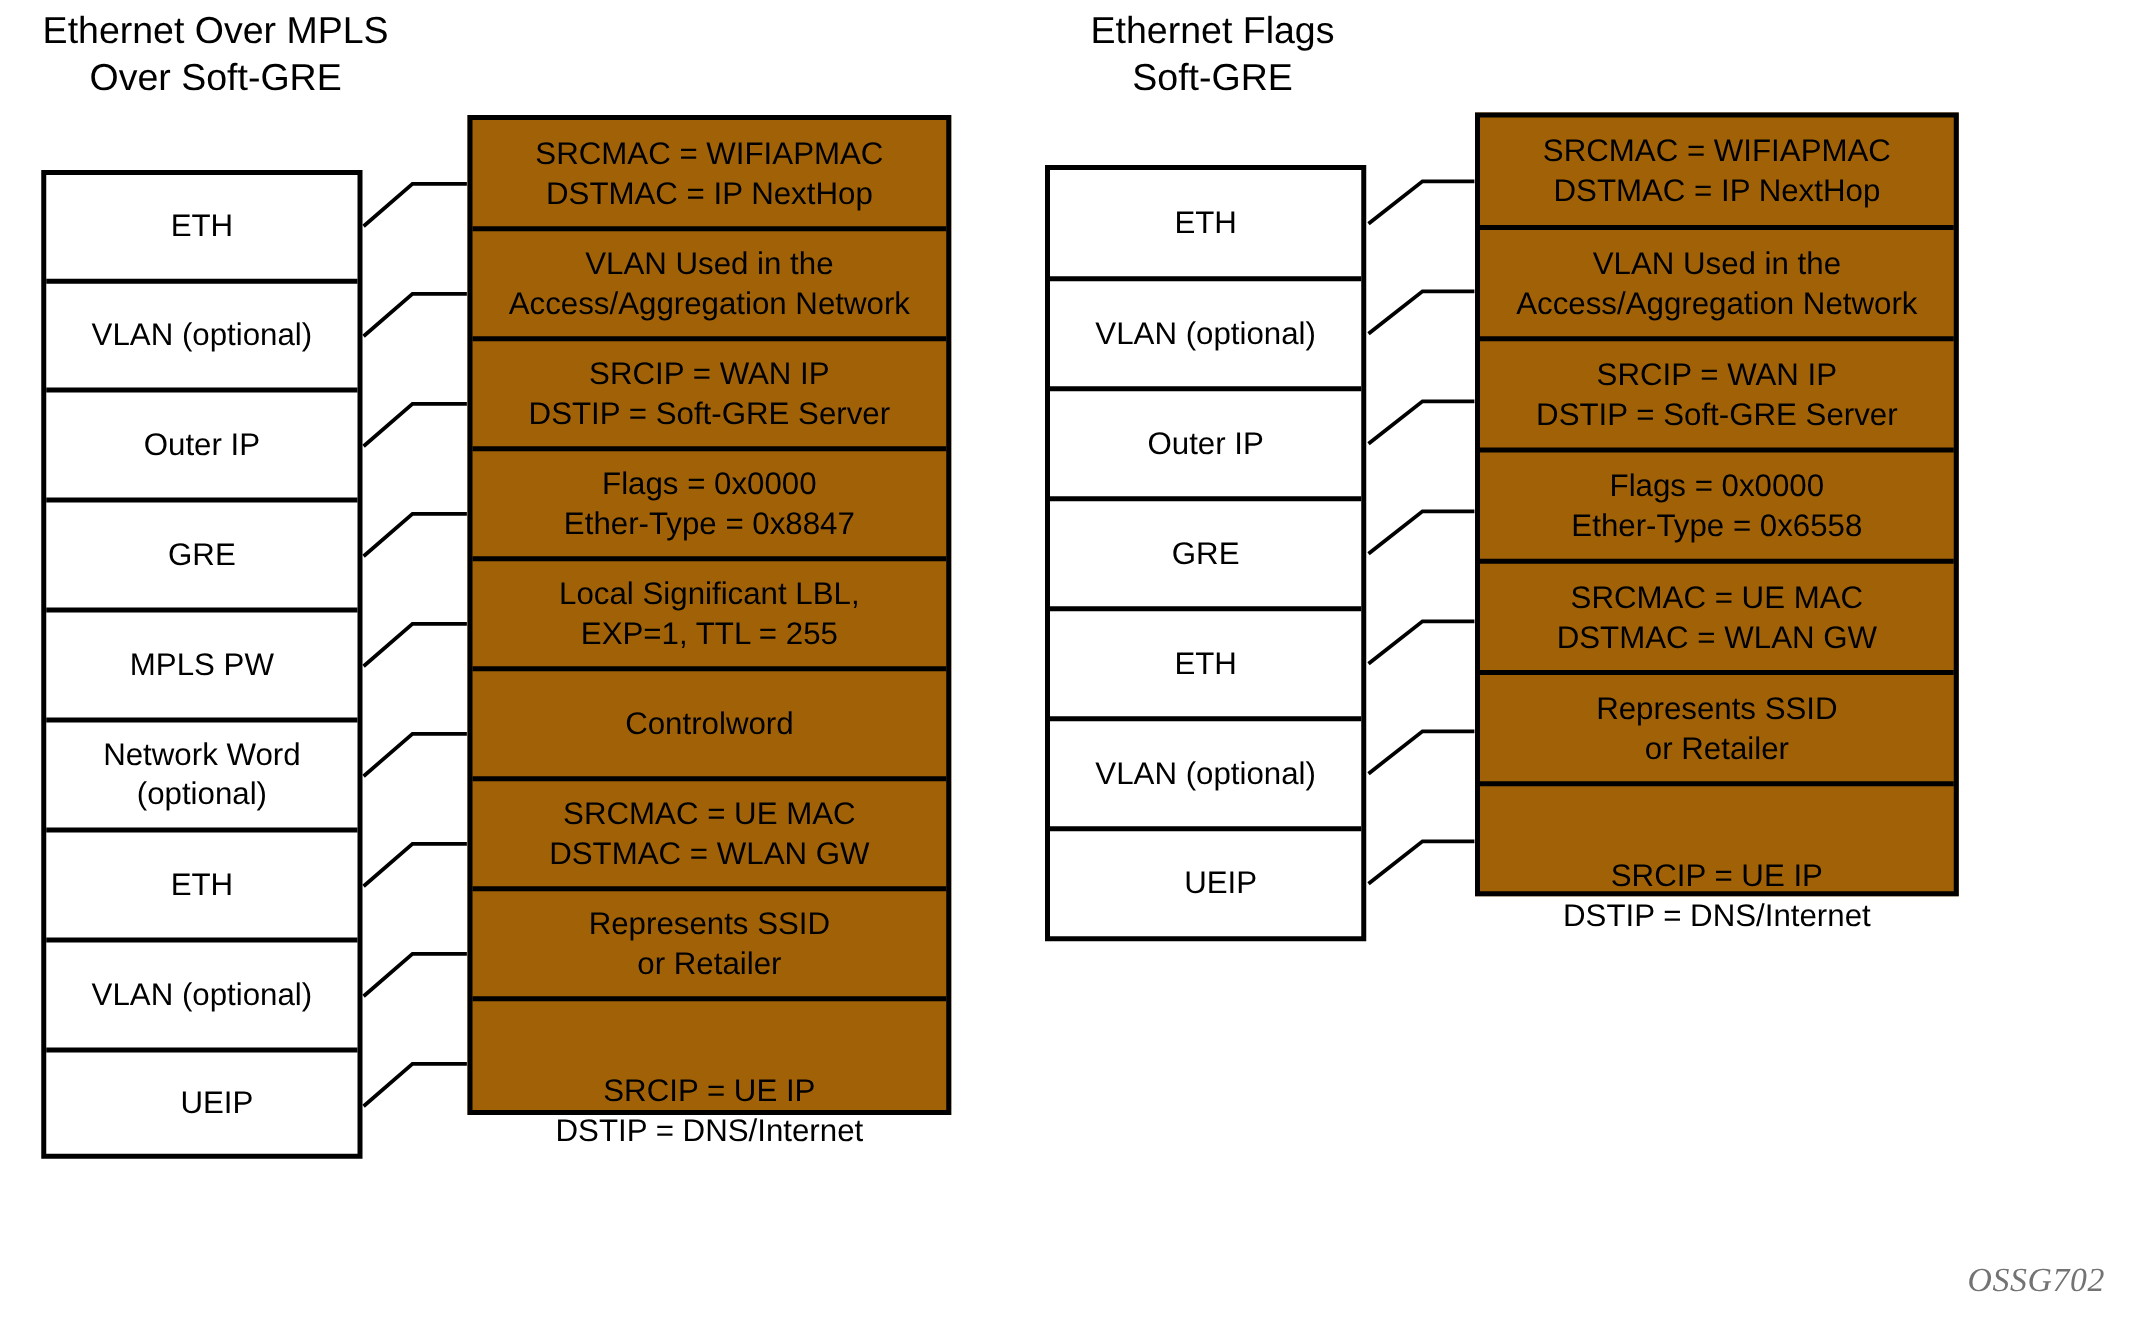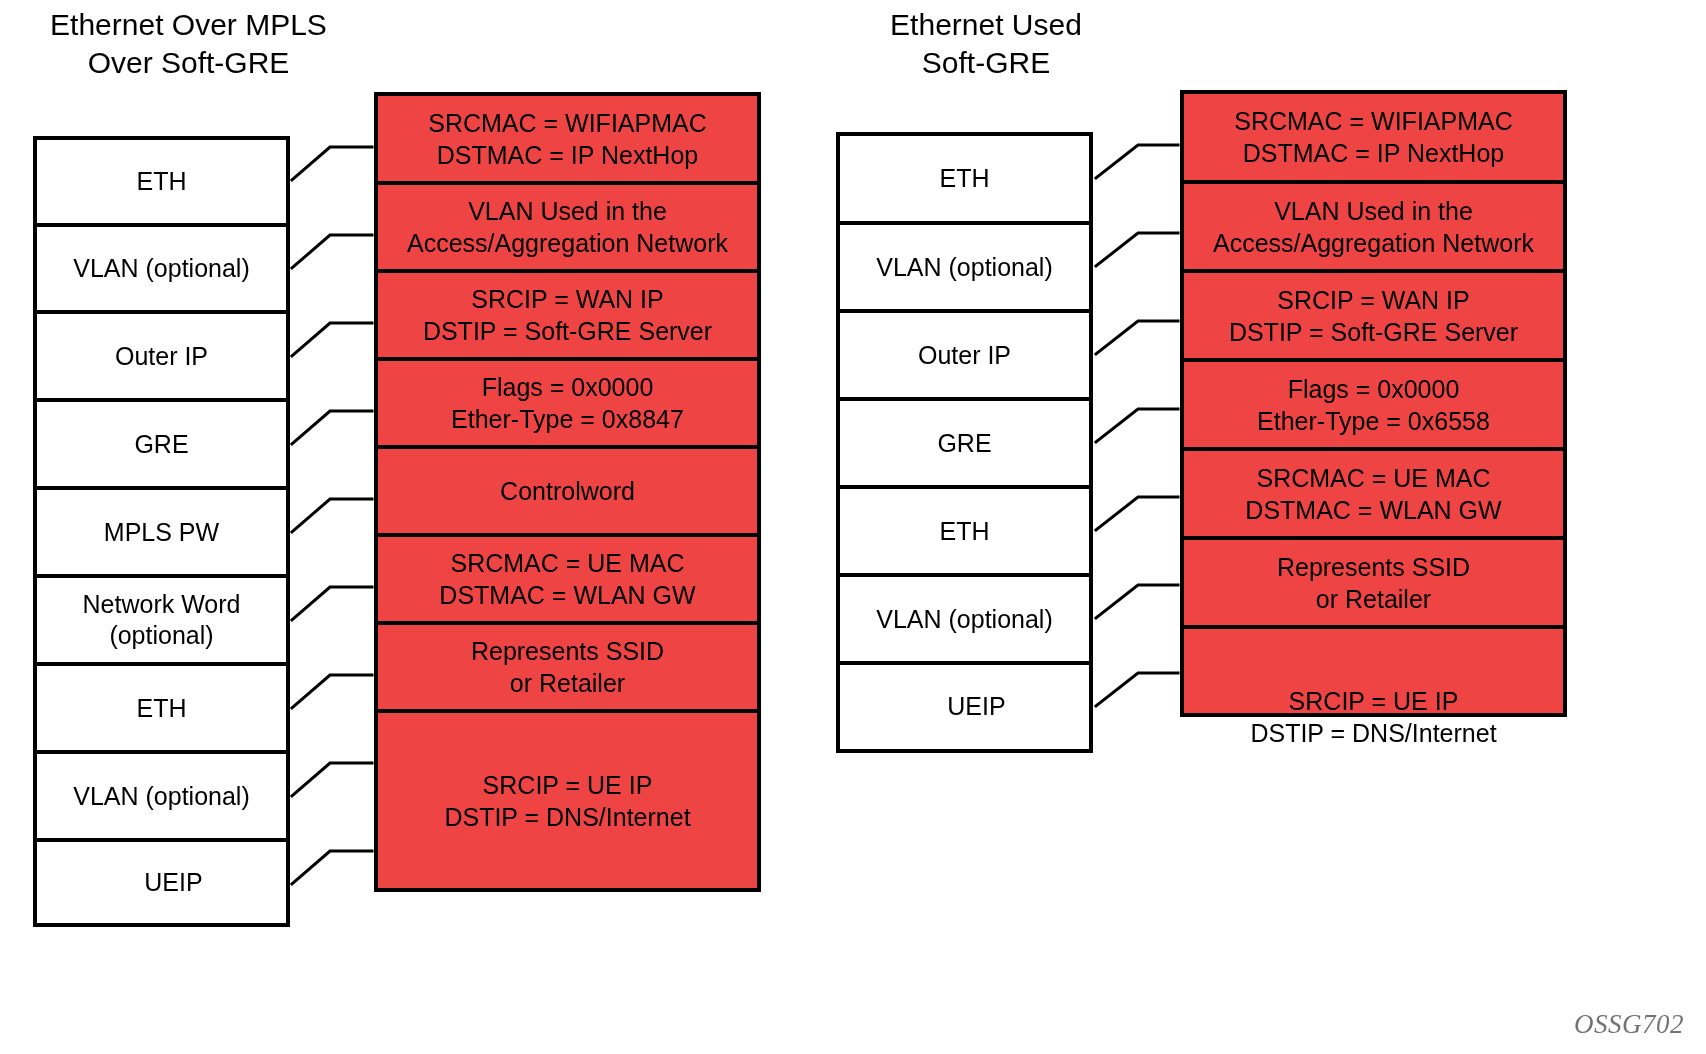--- a/index.html
+++ b/index.html
@@ -24,21 +24,20 @@
 
   
   .diagram-title {
     position: absolute;
     text-align: center;
     font-size: 30px;
     line-height: 38px;
     color: #000;
     white-space: pre-line;
     font-weight: 400;
-    margin-left: 16px;
   }
   #title-left  { left: 0px;   top: 6px;  width: 345px; }
   #title-right { left: 800px; top: 6px;  width: 340px; }
 
   
   .stack {
     position: absolute;
     border: 4px solid #000;
     box-sizing: border-box;
     background: #fff;
@@ -70,21 +69,21 @@
     top: 132px;
     width: 257px;
     height: 621px;
   }
 
   
   .detail {
     position: absolute;
     border: 4px solid #000;
     box-sizing: border-box;
-    background: #ef4444;
+    background: #a16207;
   }
   .detail-cell {
     box-sizing: border-box;
     border-bottom: 4px solid #000;
     display: flex;
     align-items: center;
     justify-content: center;
     text-align: center;
     font-size: 25px;
     line-height: 32px;
@@ -150,30 +149,32 @@
 
   <div class="detail" id="detail-left">
     <div class="detail-cell" style="height:89px">SRCMAC = WIFIAPMAC
 DSTMAC = IP NextHop</div>
     <div class="detail-cell" style="height:88px">VLAN Used in the
 Access/Aggregation Network</div>
     <div class="detail-cell" style="height:88px">SRCIP = WAN IP
 DSTIP = Soft-GRE Server</div>
     <div class="detail-cell" style="height:88px">Flags = 0x0000
 Ether-Type = 0x8847</div>
+    <div class="detail-cell" style="height:88px">Local Significant LBL,
+EXP=1, TTL = 255</div>
     <div class="detail-cell" style="height:88px">Controlword</div>
     <div class="detail-cell" style="height:88px">SRCMAC = UE MAC
 DSTMAC = WLAN GW</div>
     <div class="detail-cell" style="height:88px">Represents SSID
 or Retailer</div>
     <div class="detail-cell" style="height:87px">SRCIP = UE IP
 DSTIP = DNS/Internet</div>
   </div>
 
-  <div class="diagram-title" id="title-right">Ethernet Used
+  <div class="diagram-title" id="title-right">Ethernet Flags
 Soft-GRE</div>
 
   <div class="stack" id="stack-right">
     <div class="stack-cell" style="height:89px">ETH</div>
     <div class="stack-cell" style="height:88px">VLAN (optional)</div>
     <div class="stack-cell" style="height:88px">Outer IP</div>
     <div class="stack-cell" style="height:88px">GRE</div>
     <div class="stack-cell" style="height:88px">ETH</div>
     <div class="stack-cell" style="height:88px">VLAN (optional)</div>
     <div class="stack-cell" style="height:82px">UEIP</div>

